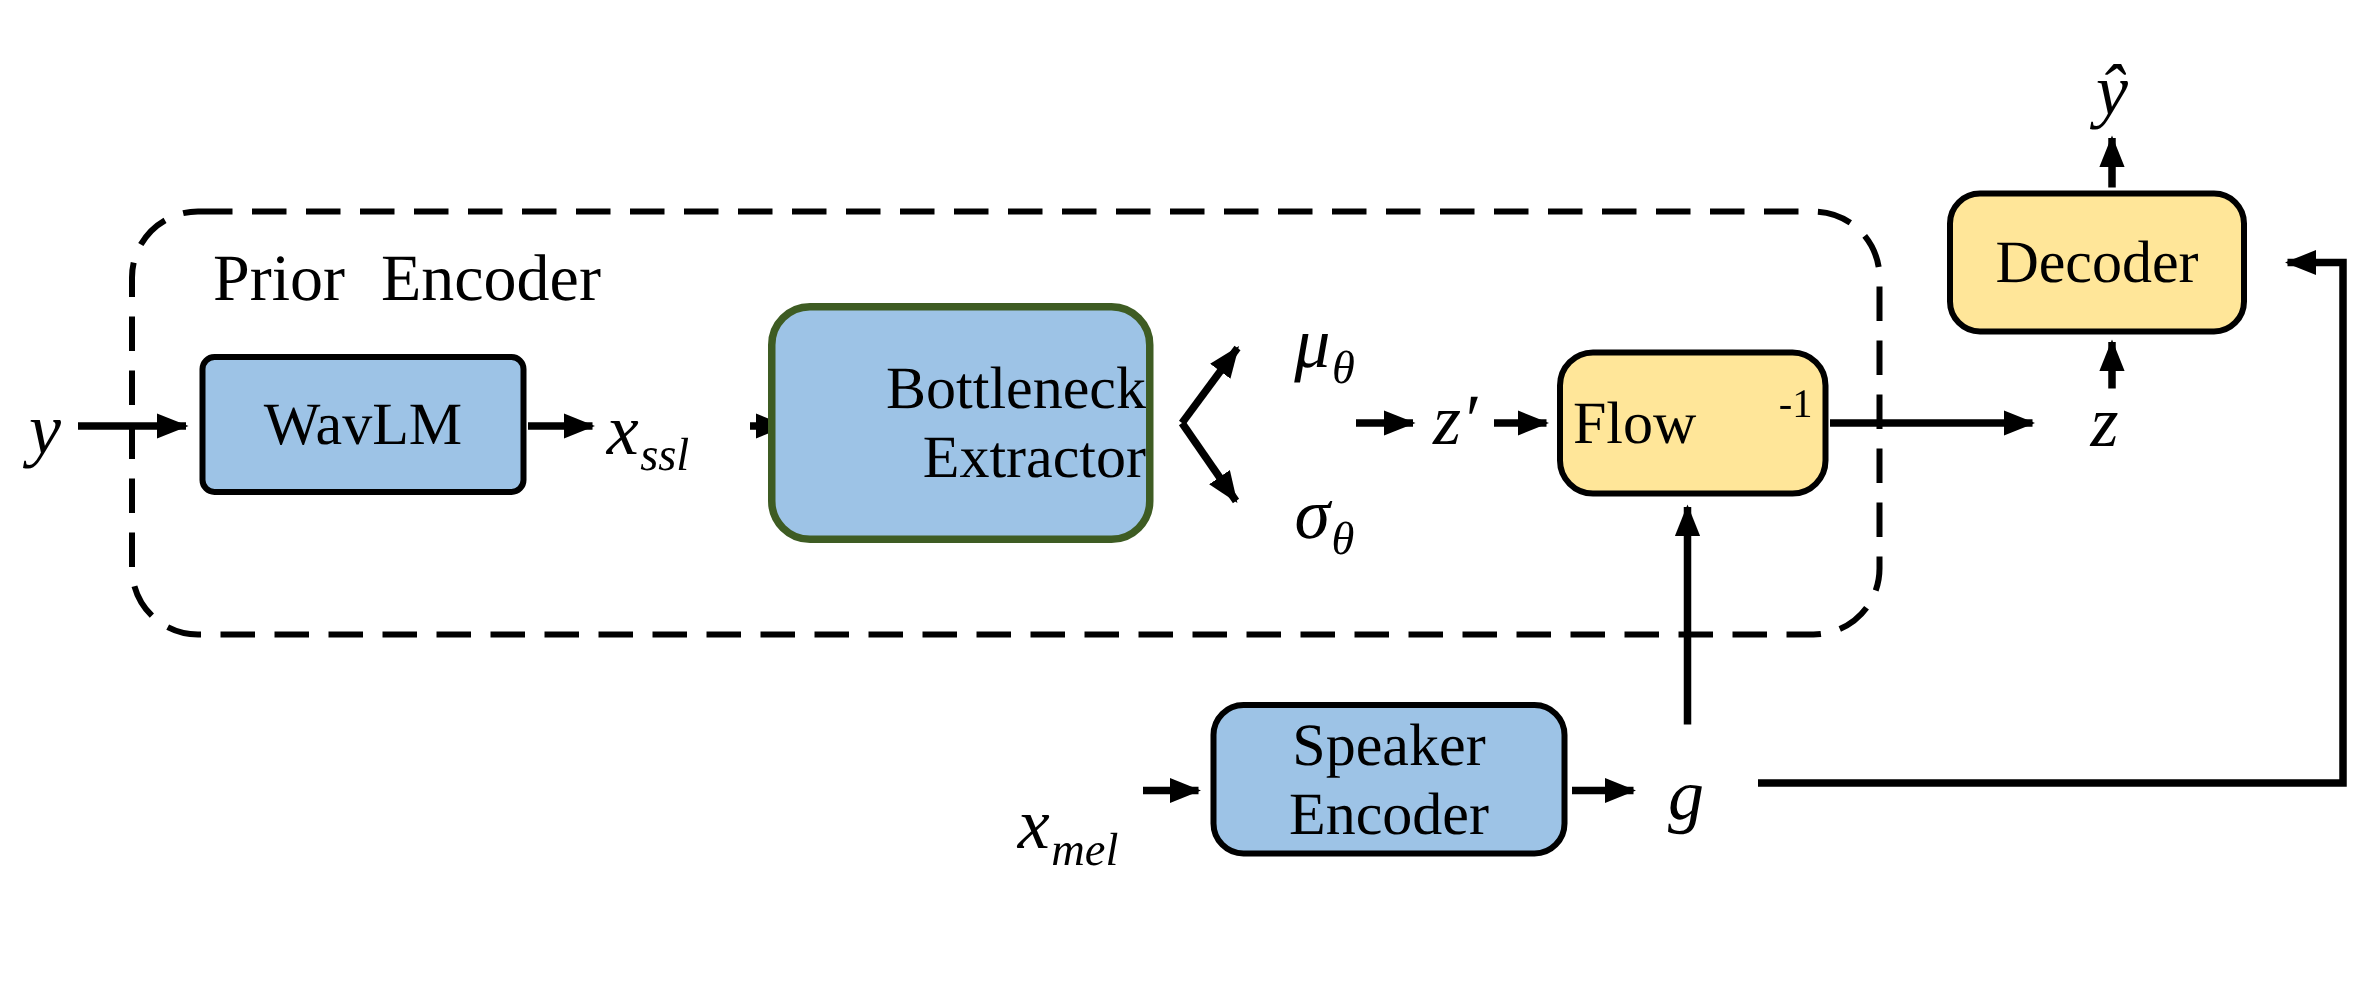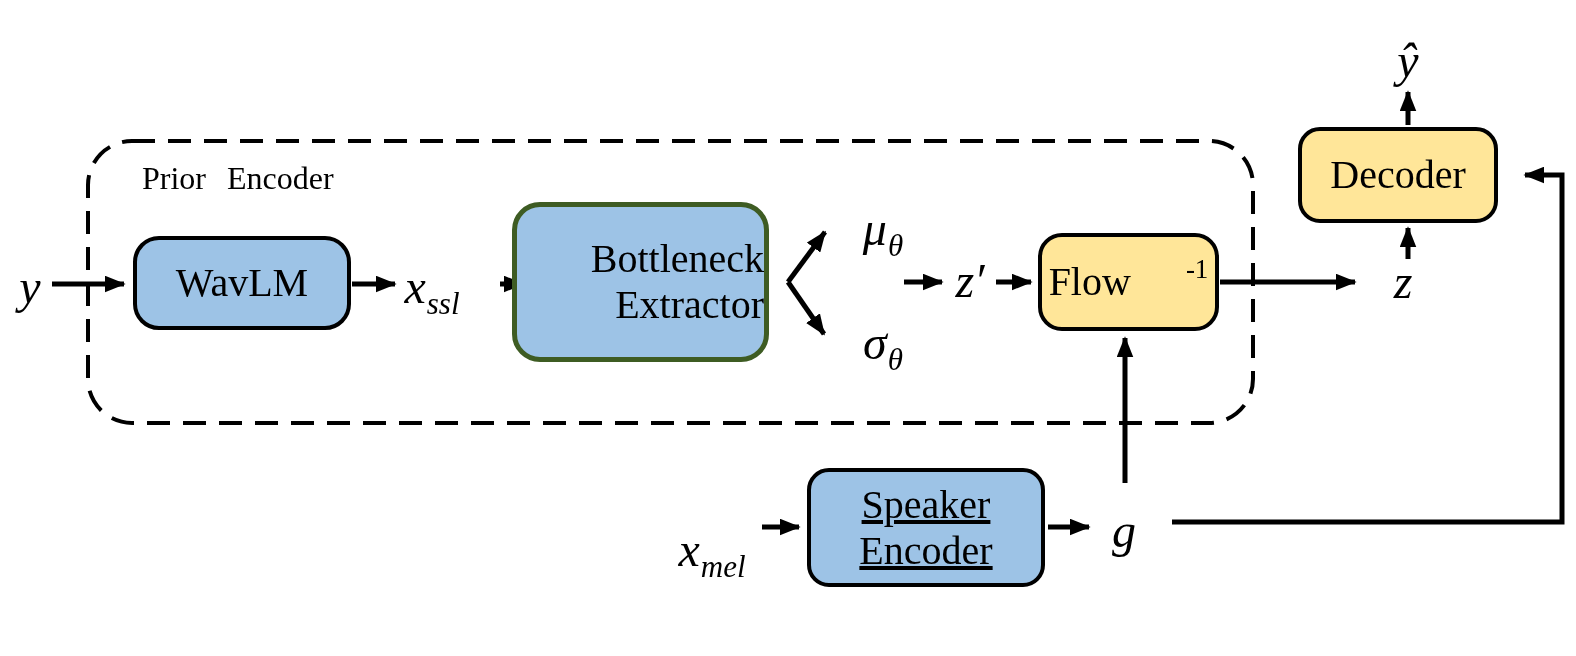--- a/index.html
+++ b/index.html
@@ -9,28 +9,28 @@
   }
   .layer{position:absolute;left:0;top:0;width:1576px;height:656px;}
   .box{
     position:absolute;box-sizing:border-box;
     border:4px solid var(--line,#000);
     display:flex;flex-direction:column;align-items:center;justify-content:center;
     text-align:center;font-size:40px;line-height:1.15;z-index:2;
   }
   .blue{background:var(--blue,#9DC3E6);}
   .yellow{background:var(--yellow,#FFE699);}
-  .box.wavlm{left:133px;top:236px;width:218px;height:94px;border-radius:26px;}
+  .box.wavlm{left:133px;top:236px;width:218px;height:94px;border-radius:10px;}
   .box.bottleneck{left:512px;top:202px;width:257px;height:160px;border-radius:28px;border:5px solid var(--green,#3E5C23);align-items:flex-end;}
   .box.flow{left:1038px;top:233px;width:181px;height:98px;border-radius:24px;flex-direction:row;gap:48px;}
   .box.decoder{left:1298px;top:127px;width:200px;height:96px;border-radius:22px;}
-  .box.speaker{left:807px;top:468px;width:238px;height:119px;border-radius:22px;text-decoration:underline;}
+  .box.speaker{left:807px;top:468px;width:238px;height:103px;border-radius:22px;}
   .flow-sup{font-size:27px;line-height:1;margin-left:7px;transform:translateY(-13px);}
   .prior-label{
-    position:absolute;left:142px;top:160px;font-size:32px;word-spacing:13px;
+    position:absolute;left:142px;top:160px;font-size:44px;word-spacing:13px;
     white-space:nowrap;z-index:2;
   }
   .math{
     position:absolute;font-style:italic;font-size:48px;line-height:1;
     transform:translate(-50%,-50%);white-space:nowrap;z-index:2;
   }
   .math .sub{font-size:31px;vertical-align:-0.35em;margin-left:1px;}
   svg{display:block;}
 </style>
 </head>

